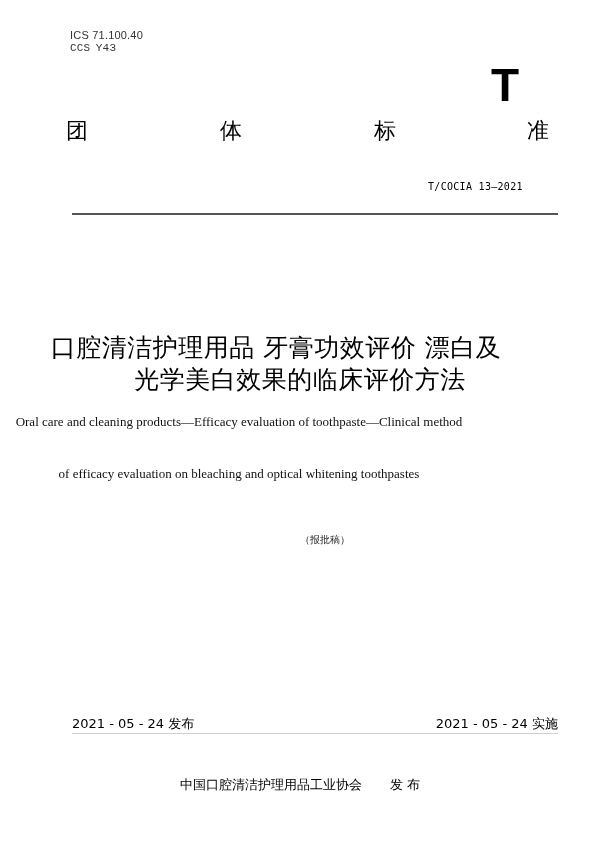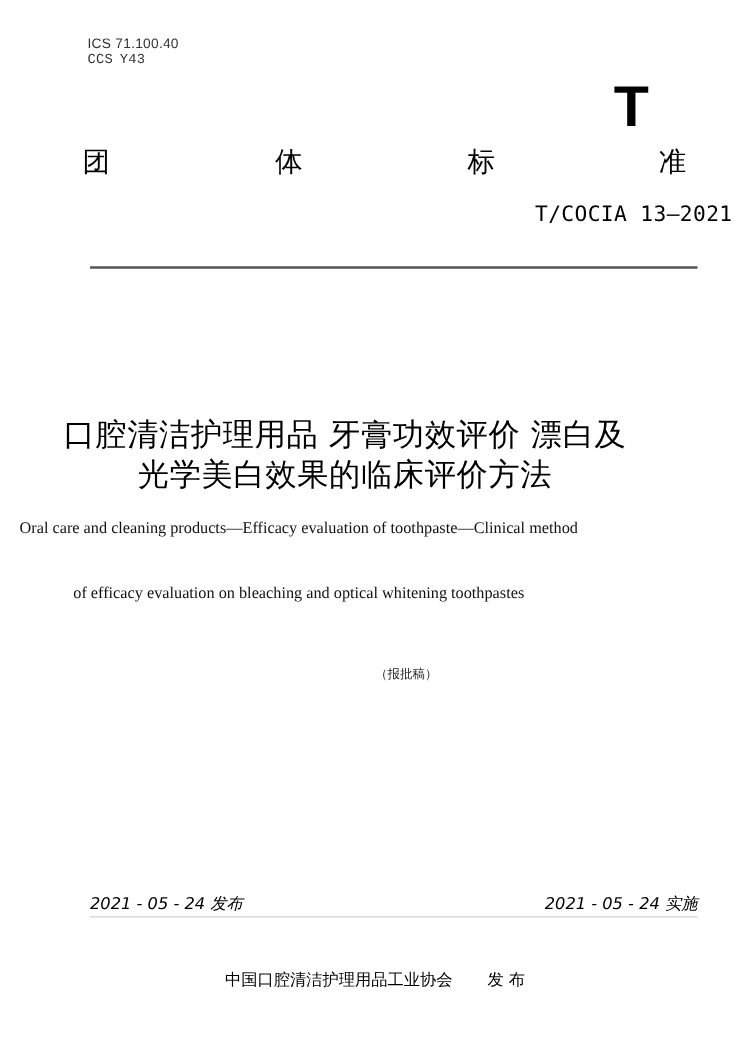--- a/index.html
+++ b/index.html
@@ -34,23 +34,24 @@
     }
 
     .std-word {
       font-family: "DejaVu Sans", sans-serif;
       font-size: 22px;
       line-height: 26px;
     }
 
     .std-code {
       font-family: "DejaVu Sans Mono", "Liberation Mono", monospace;
-      font-size: 17px;
+      font-size: 10px;
       line-height: 14px;
       letter-spacing: 0.3px;
+      margin-top: 15px;
     }
 
     .rule-top {
       left: 72px; top: 213px; width: 486px; height: 2px;
       background: #555;
     }
 
     .title-cn {
       left: 0; width: 552px;
       text-align: center;
@@ -76,21 +77,20 @@
       font-size: 10px;
       line-height: 14px;
       color: #222;
       margin-left: 25px;
     }
 
     .date {
       font-family: "DejaVu Sans", sans-serif;
       font-size: 13px;
       line-height: 16px;
-      font-style: italic;
     }
 
     .rule-bottom {
       left: 72px; top: 733px; width: 486px; height: 1px;
       background: #cfcfcf;
     }
 
     .publisher {
       left: 0; width: 600px;
       text-align: center;
@@ -117,21 +117,21 @@
 <div class="abs std-word" style="left:66px; top:118px;">团</div>
 <div class="abs std-word" style="left:220px; top:118px;">体</div>
 <div class="abs std-word" style="left:374px; top:118px;">标</div>
 <div class="abs std-word" style="left:527px; top:118px;">准</div>
 
 <div class="abs std-code" style="left:428px; top:165px;">T/COCIA 13—2021</div>
 
 <div class="abs rule-top"></div>
 
 <div class="abs title-cn" style="top:331px;">口腔清洁护理用品 牙膏功效评价 漂白及</div>
-<div class="abs title-cn" style="top:363px;">光学美白效果的临床评价方法</div>
+<div class="abs title-cn" style="top:363px;padding-left:24px;">光学美白效果的临床评价方法</div>
 
 <div class="abs title-en" style="top:413px;">Oral care and cleaning products—Efficacy evaluation of toothpaste—Clinical method</div>
 <div class="abs title-en" style="top:427px;margin-top:38px;">of efficacy evaluation on bleaching and optical whitening toothpastes</div>
 
 <div class="abs draft" style="top:533px;">（报批稿）</div>
 
 <div class="abs date" style="left:72px; top:716px;">2021 - 05 - 24 发布</div>
 <div class="abs date" style="right:42px; top:716px; text-align:left;">2021 - 05 - 24 实施</div>
 
 <div class="abs rule-bottom"></div>

